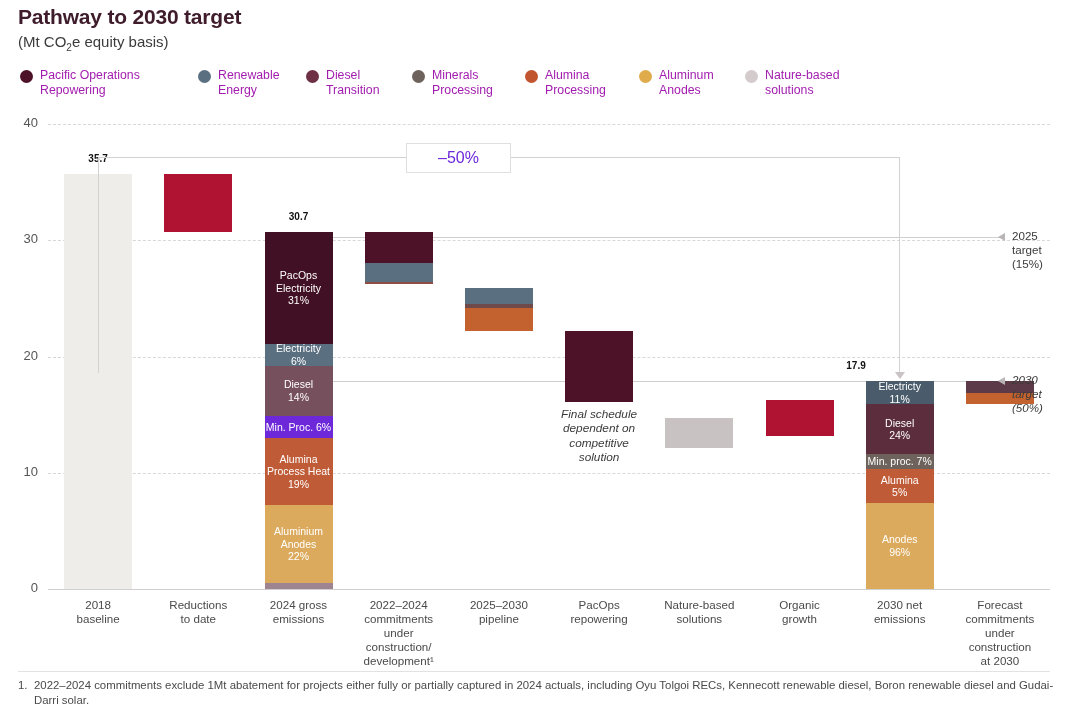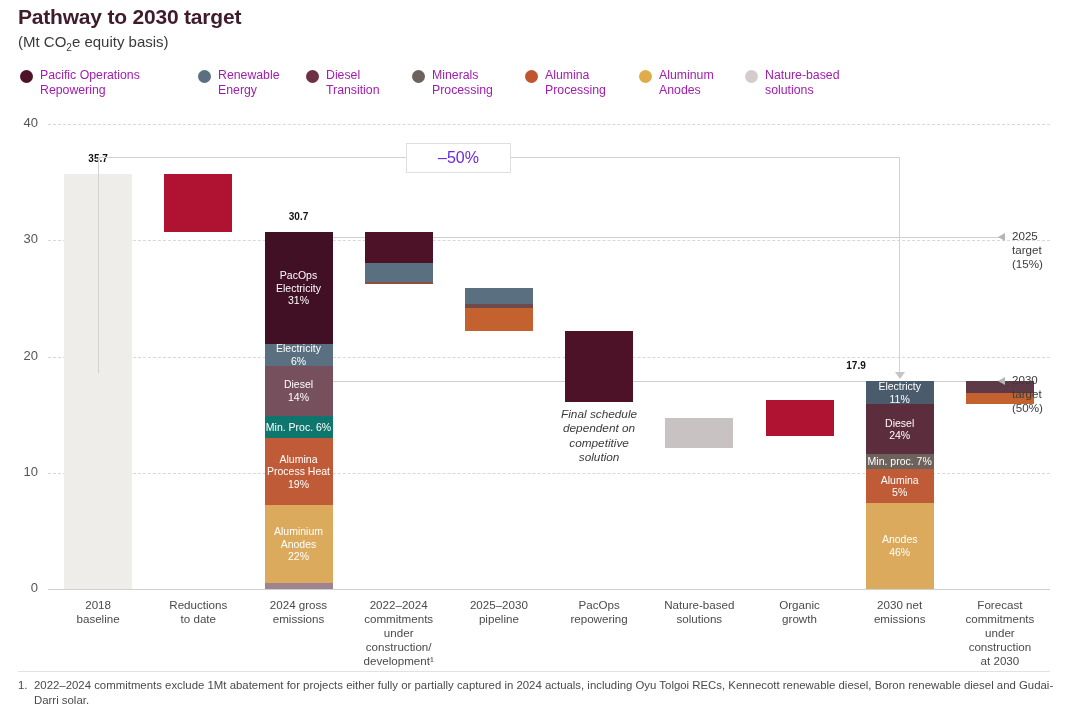--- a/index.html
+++ b/index.html
@@ -211,21 +211,21 @@
       <div class="bar" style="left: 116.3px; top: 49.9875px; width: 68px; height: 58.125px;">
         <div class="seg" style="background: rgb(176, 18, 50); height: 58.125px;"></div>
       </div>
       <div class="xlabel" style="left: 100.2px; width: 100.2px; top: 474px;">Reductions
 to date</div>
       <div class="bar" style="left: 216.5px; top: 108.112px; width: 68px; height: 356.887px;">
         <div class="seg" style="background: rgb(66, 16, 36); height: 111.6px;"><span>PacOps
 Electricity</span><span>31%</span></div>
         <div class="seg" style="background: rgb(90, 111, 128); height: 22.0875px;"><span>Electricity</span><span>6%</span></div>
         <div class="seg" style="background: rgb(119, 80, 93); height: 49.9875px;"><span>Diesel</span><span>14%</span></div>
-        <div class="seg" style="background: #0f766e; height: 22.0875px;"><span>Min. Proc. 6%</span></div>
+        <div class="seg" style="background: #6d28d9; height: 22.0875px;"><span>Min. Proc. 6%</span></div>
         <div class="seg" style="background: rgb(191, 91, 55); height: 67.425px;"><span>Alumina
 Process Heat</span><span>19%</span></div>
         <div class="seg" style="background: rgb(220, 170, 92); height: 77.8875px;"><span>Aluminium
 Anodes</span><span>22%</span></div>
         <div class="seg" style="background: rgb(157, 132, 144); height: 5.8125px;"></div>
       </div>
       <div class="bar-value" style="left: 205.5px; top: 87.1125px;">30.7</div>
       <div class="xlabel" style="left: 200.4px; width: 100.2px; top: 474px;">2024 gross
 emissions</div>
       <div class="bar" style="left: 316.7px; top: 108.112px; width: 68px; height: 52.3125px;">
@@ -258,42 +258,42 @@
       <div class="bar" style="left: 717.5px; top: 275.512px; width: 68px; height: 36.0375px;">
         <div class="seg" style="background: rgb(176, 18, 50); height: 36.0375px;"></div>
       </div>
       <div class="xlabel" style="left: 701.4px; width: 100.2px; top: 474px;">Organic
 growth</div>
       <div class="bar" style="left: 817.7px; top: 256.913px; width: 68px; height: 208.087px;">
         <div class="seg" style="background: rgb(74, 92, 107); height: 23.25px;"><span>Electricty</span><span>11%</span></div>
         <div class="seg" style="background: rgb(92, 45, 61); height: 49.9875px;"><span>Diesel</span><span>24%</span></div>
         <div class="seg" style="background: rgb(110, 99, 92); height: 15.1125px;"><span>Min. proc. 7%</span></div>
         <div class="seg" style="background: rgb(191, 91, 55); height: 33.7125px;"><span>Alumina</span><span>5%</span></div>
-        <div class="seg" style="background: rgb(220, 170, 92); height: 86.025px;"><span>Anodes</span><span>46%</span></div>
+        <div class="seg" style="background: rgb(220, 170, 92); height: 86.025px;"><span>Anodes</span><span>96%</span></div>
       </div>
       <div class="bar-value" style="left: 763px; top: 235.912px;">17.9</div>
       <div class="xlabel" style="left: 801.6px; width: 100.2px; top: 474px;">2030 net
 emissions</div>
       <div class="bar" style="left: 917.9px; top: 256.913px; width: 68px; height: 23.25px;">
         <div class="seg" style="background: rgb(92, 58, 71); height: 11.625px;"></div>
         <div class="seg" style="background: rgb(196, 98, 47); height: 11.625px;"></div>
       </div>
       <div class="xlabel" style="left: 901.8px; width: 100.2px; top: 474px;">Forecast
 commitments
 under
 construction
 at 2030</div>
       <div class="connector" style="left: 50.1px; top: 32.55px; width: 801.6px; height: 216.363px;"></div>
       <div class="arrow-down" style="left: 846.7px; top: 247.912px;"></div>
       <div class="callout" style="left: 358px; top: 18.55px; width: 105px; height: 30px;">–50%</div>
       <div class="arrow-left" style="left: 950px; top: 108.763px;"></div>
       <div class="target-note" style="left: 964px; top: 104.763px;">2025 target
 (15%)</div>
       <div class="arrow-left" style="left: 950px; top: 252.912px;"></div>
-      <div class="target-note" style="left: 964px; top: 248.912px;">2030 target
+      <div class="target-note" style="left: 964px; top: 248.912px; font-style: italic;">2030 target
 (50%)</div>
       <div class="note-italic" style="left: 501px; width: 100.2px; top: 282.837px;">Final schedule
 dependent on
 competitive
 solution</div>
     </div>
 
   <div class="footnote-rule"></div>
   <div class="footnote">
     <span class="footnote-num">1.</span>

